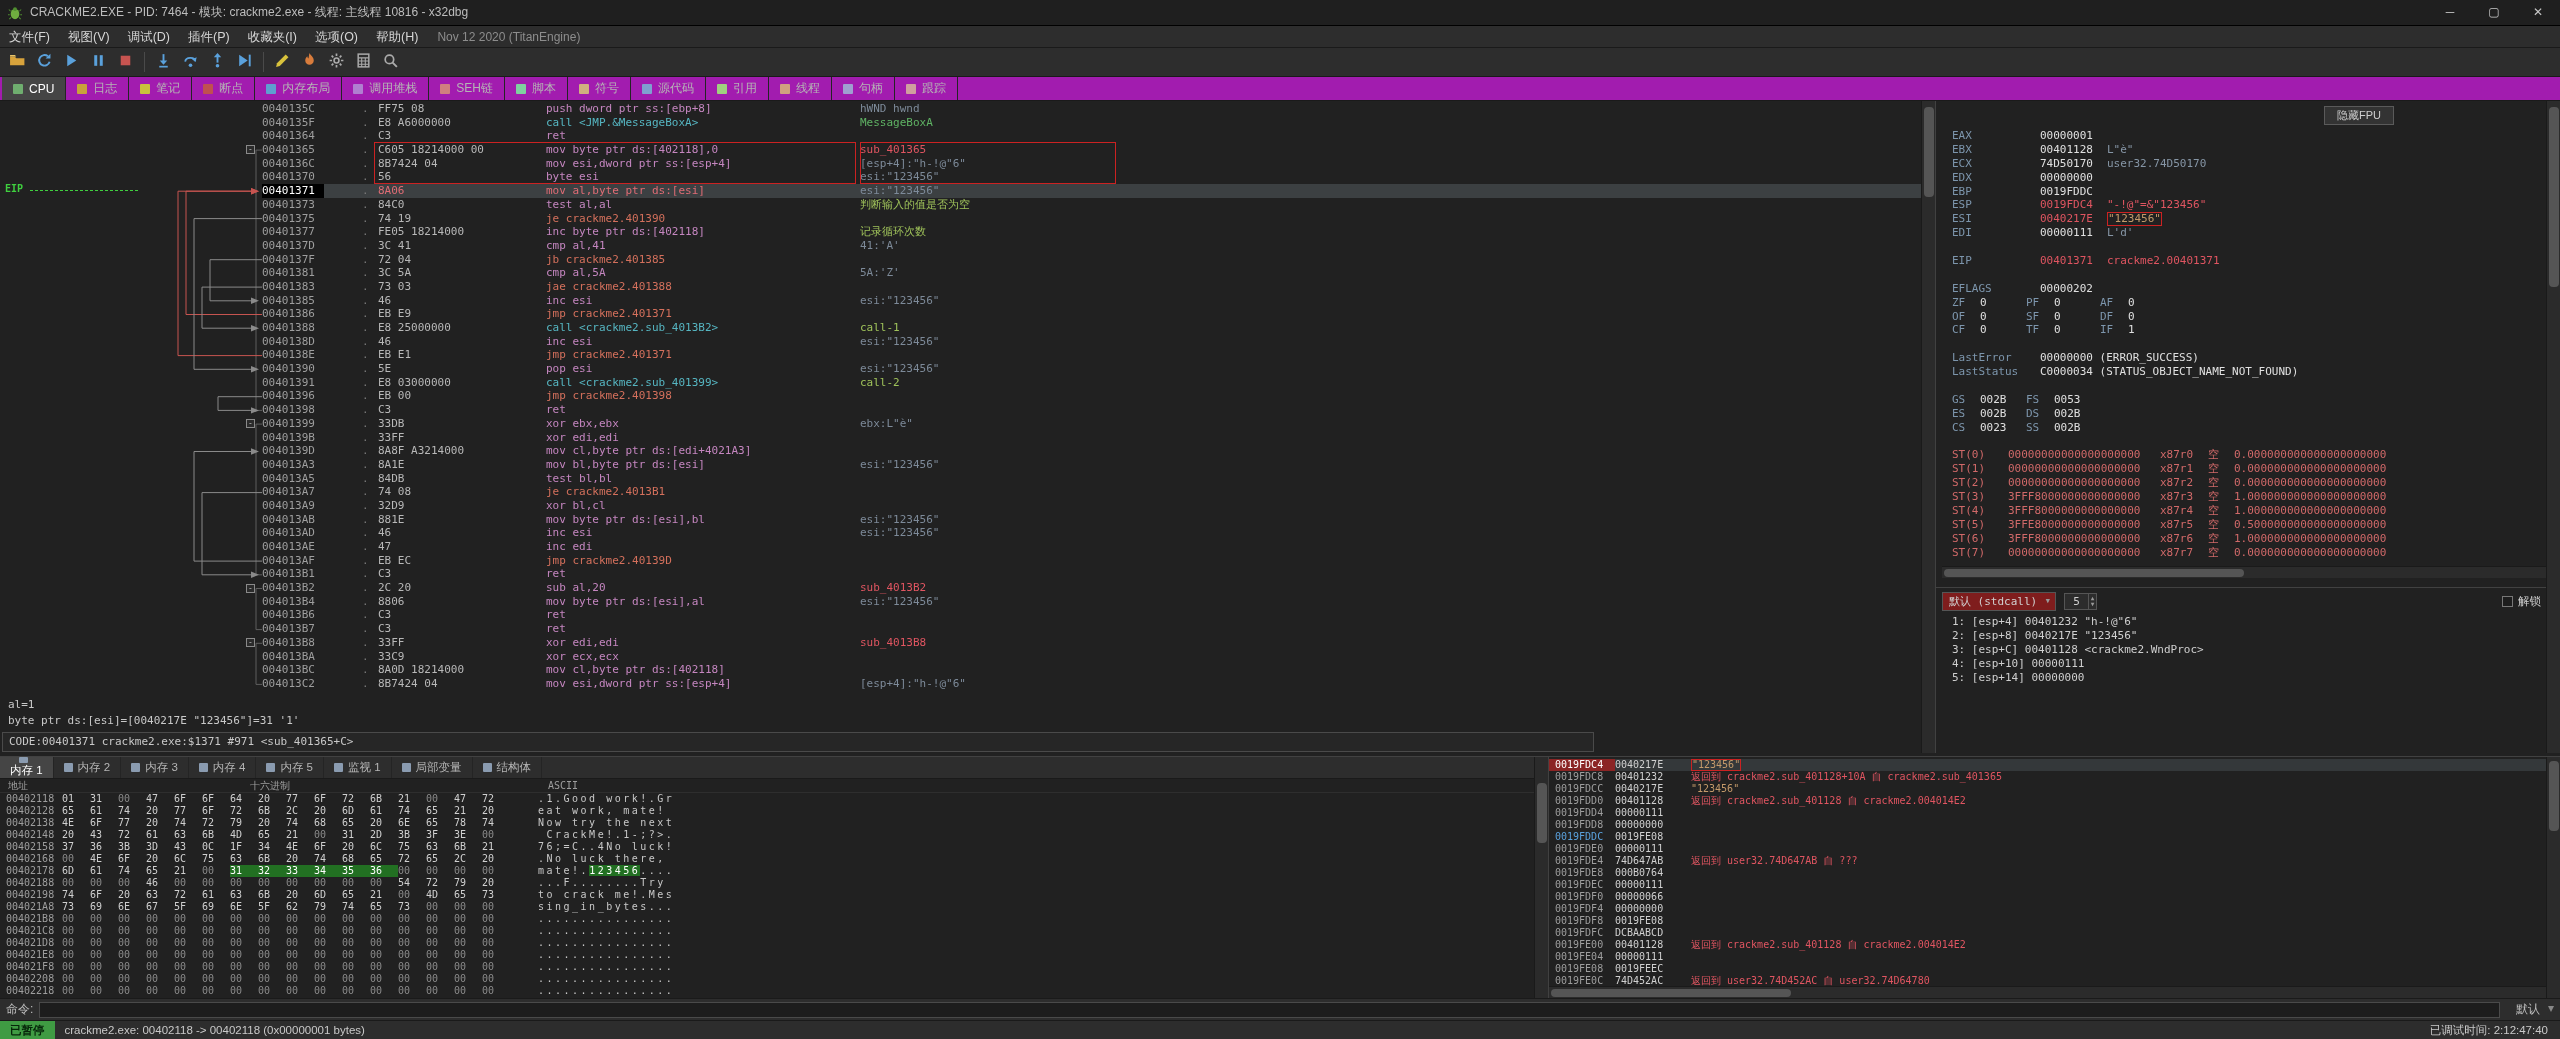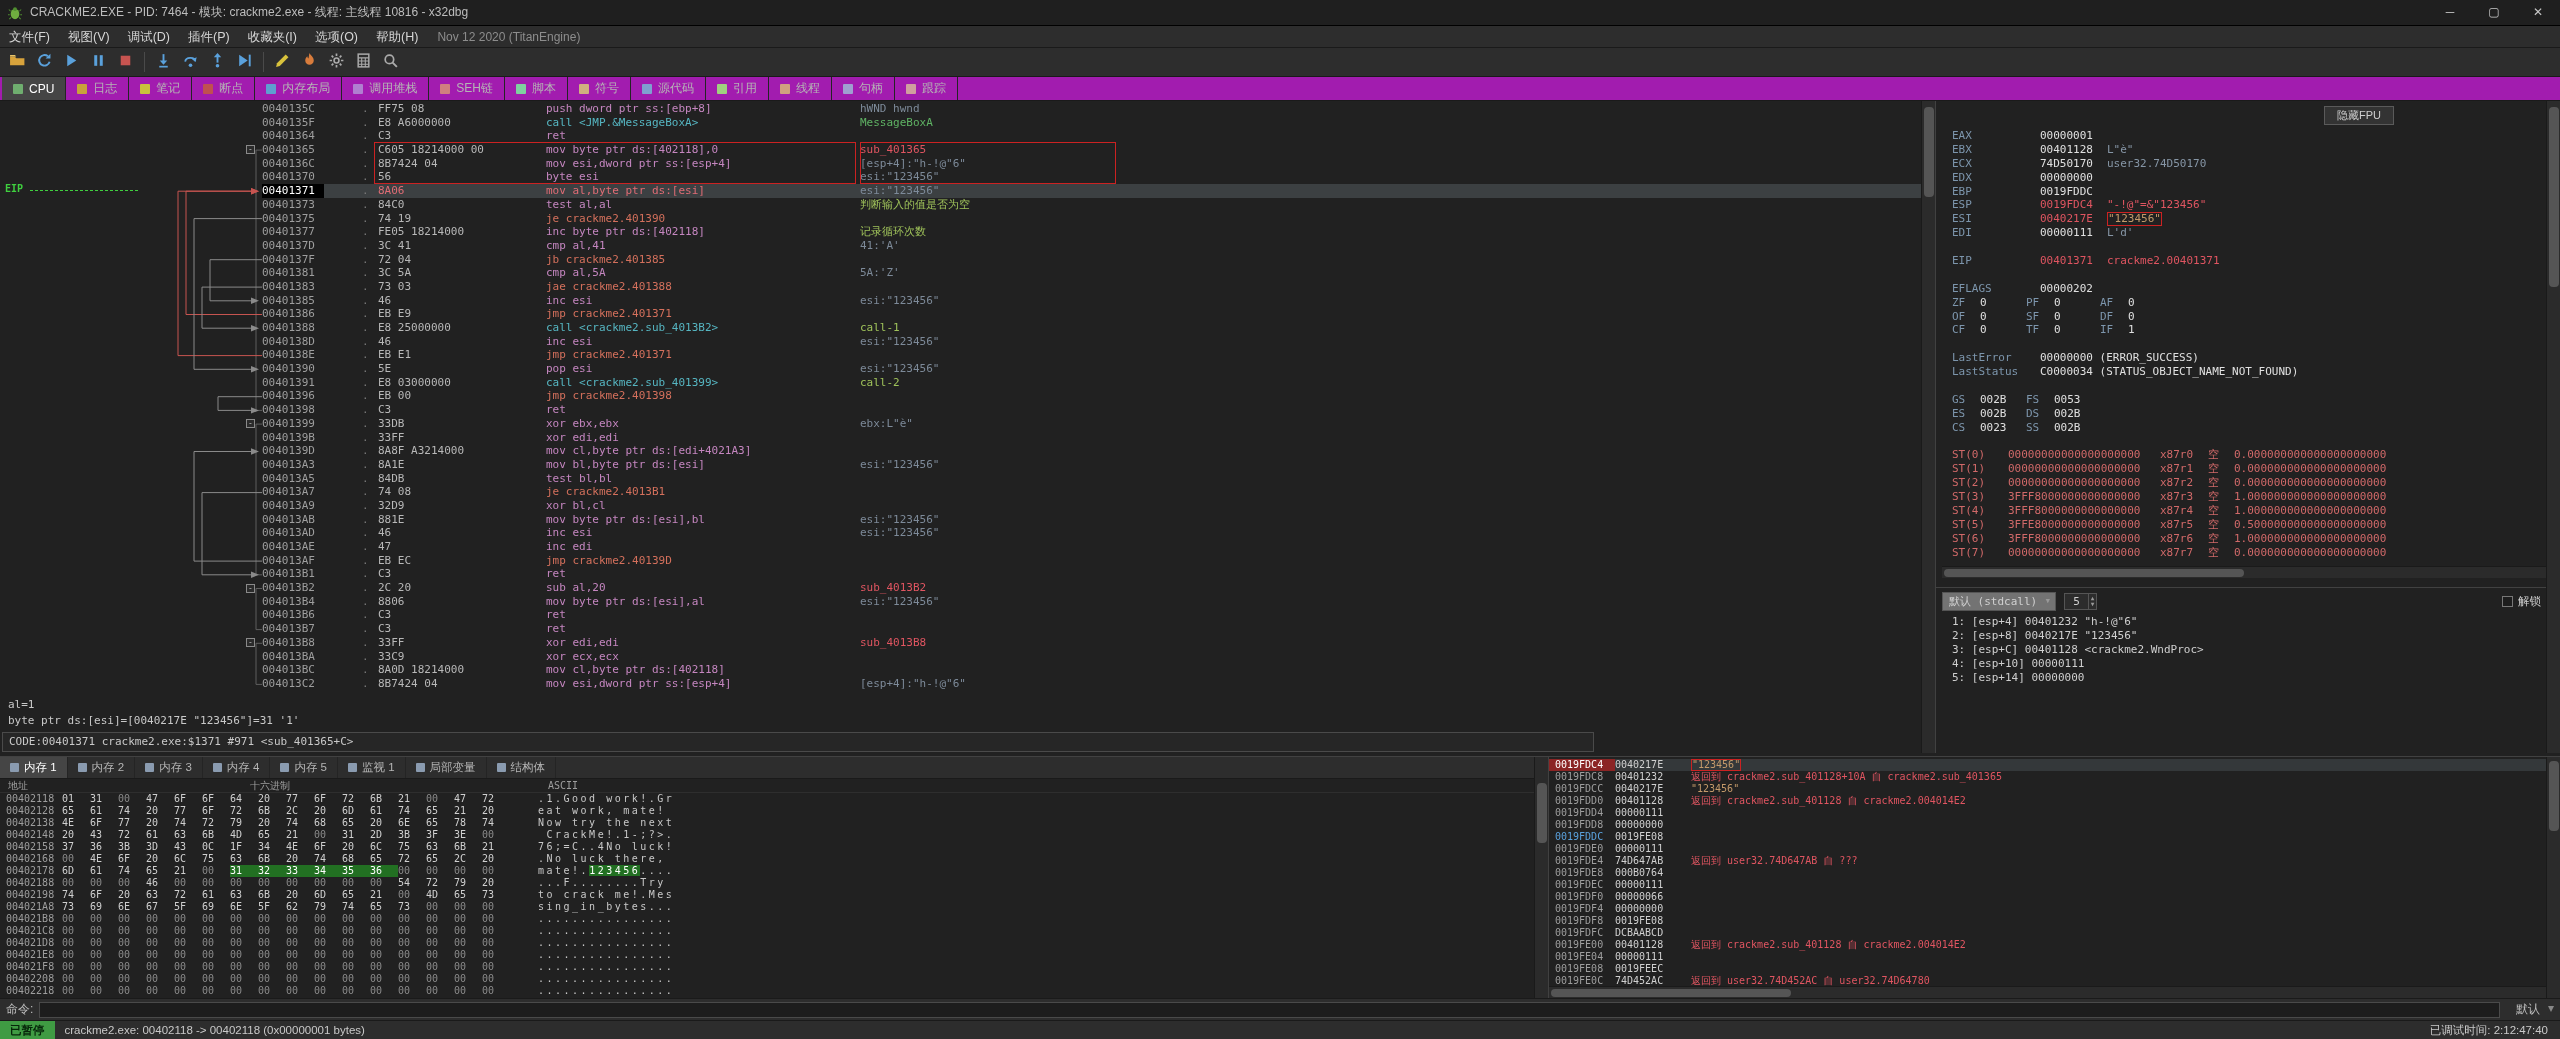--- a/index.html
+++ b/index.html
@@ -79,35 +79,35 @@
   .fn { width:28px; color:#7d96ad; }
   .fv { width:46px; color:#e0e0e0; }
   .rrow.fpu span { color:#d16969; }
   .rrow.fpu .rname { width:56px; }
   .rrow.fpu .f-v { width:152px; }
   .rrow.fpu .f-r { width:48px; }
   .rrow.fpu .f-s { width:26px; }
   #regs-hscroll { left:6px; top:465px; width:608px; }
   #args-panel { position:absolute; left:0; top:486px; width:625px; border-top:1px solid #414141; }
   #args-head { display:flex; align-items:center; padding:4px 6px; }
-  #conv-select { background:#737373; border:1px solid #555; color:#d0d0d0; font-size:11px; padding:1px 18px 1px 6px; position:relative; }
+  #conv-select { background:#7f1d1d; border:1px solid #555; color:#d0d0d0; font-size:11px; padding:1px 18px 1px 6px; position:relative; }
   #conv-select:after { content:"▾"; position:absolute; right:4px; color:#999; }
   #depth-spin { display:flex; margin-left:8px; border:1px solid #555; background:#2c2c2c; }
   #depth-val { padding:1px 8px; font-size:11px; color:#d0d0d0; }
   #depth-arrows { display:flex; flex-direction:column; font-size:6px; color:#999; line-height:6px; padding:1px 2px; border-left:1px solid #555; }
   #lock-wrap { margin-left:auto; margin-right:14px; display:flex; align-items:center; font-size:11.5px; color:#cfcfcf; font-family:"Liberation Sans", sans-serif; }
   #lock-box { width:11px; height:11px; border:1px solid #777; background:#1d1d1d; margin-right:5px; }
   .arow { height:14px; line-height:14px; padding-left:16px; font-size:11px; color:#cfcfcf; white-space:pre; }
 
   
   #dump-panel { position:absolute; left:0; top:756px; width:1548px; height:242px; background:#212121; border-top:1px solid #414141; overflow:hidden; }
   #dump-tabs { height:22px; display:flex; align-items:flex-end; background:#2d2d2d; border-bottom:1px solid #1a1a1a; }
   .dtab { height:21px; display:flex; align-items:center; padding:0 10px; font-size:11.5px; color:#b5b5b5; border-right:1px solid #242424; }
   .dtab .vico { width:9px; height:9px; margin-right:5px; border-radius:1px; background:#8a9bb0; }
-  .dtab.active { background:#454545; color:#fff; }
+  .dtab.active { background:#454545; color:#fff;flex-direction:column; }
   #dump-head { height:14px; line-height:14px; font-size:10px; color:#9e9e9e; position:relative; border-bottom:1px solid #2e2e2e; font-family:"DejaVu Sans Mono", monospace; }
   #dh-addr { position:absolute; left:8px; } #dh-hex { position:absolute; left:250px; } #dh-ascii { position:absolute; left:548px; }
   .mrow { height:12px; line-height:12px; font-size:10px; font-family:"DejaVu Sans Mono", monospace; display:flex; white-space:pre; }
   .m-addr { width:62px; padding-left:6px; color:#9e9e9e; }
   .m-bytes { display:flex; }
   .m-b { width:28px; color:#d0d0d0; }
   .m-b.z { color:#8a8a8a; }
   .m-b.hl { background:#227022; color:#fff; }
   .m-ascii { margin-left:28px; color:#c8c8c8; letter-spacing:2.5px; }
   .m-ascii .hl { background:#227022; color:#fff; }

